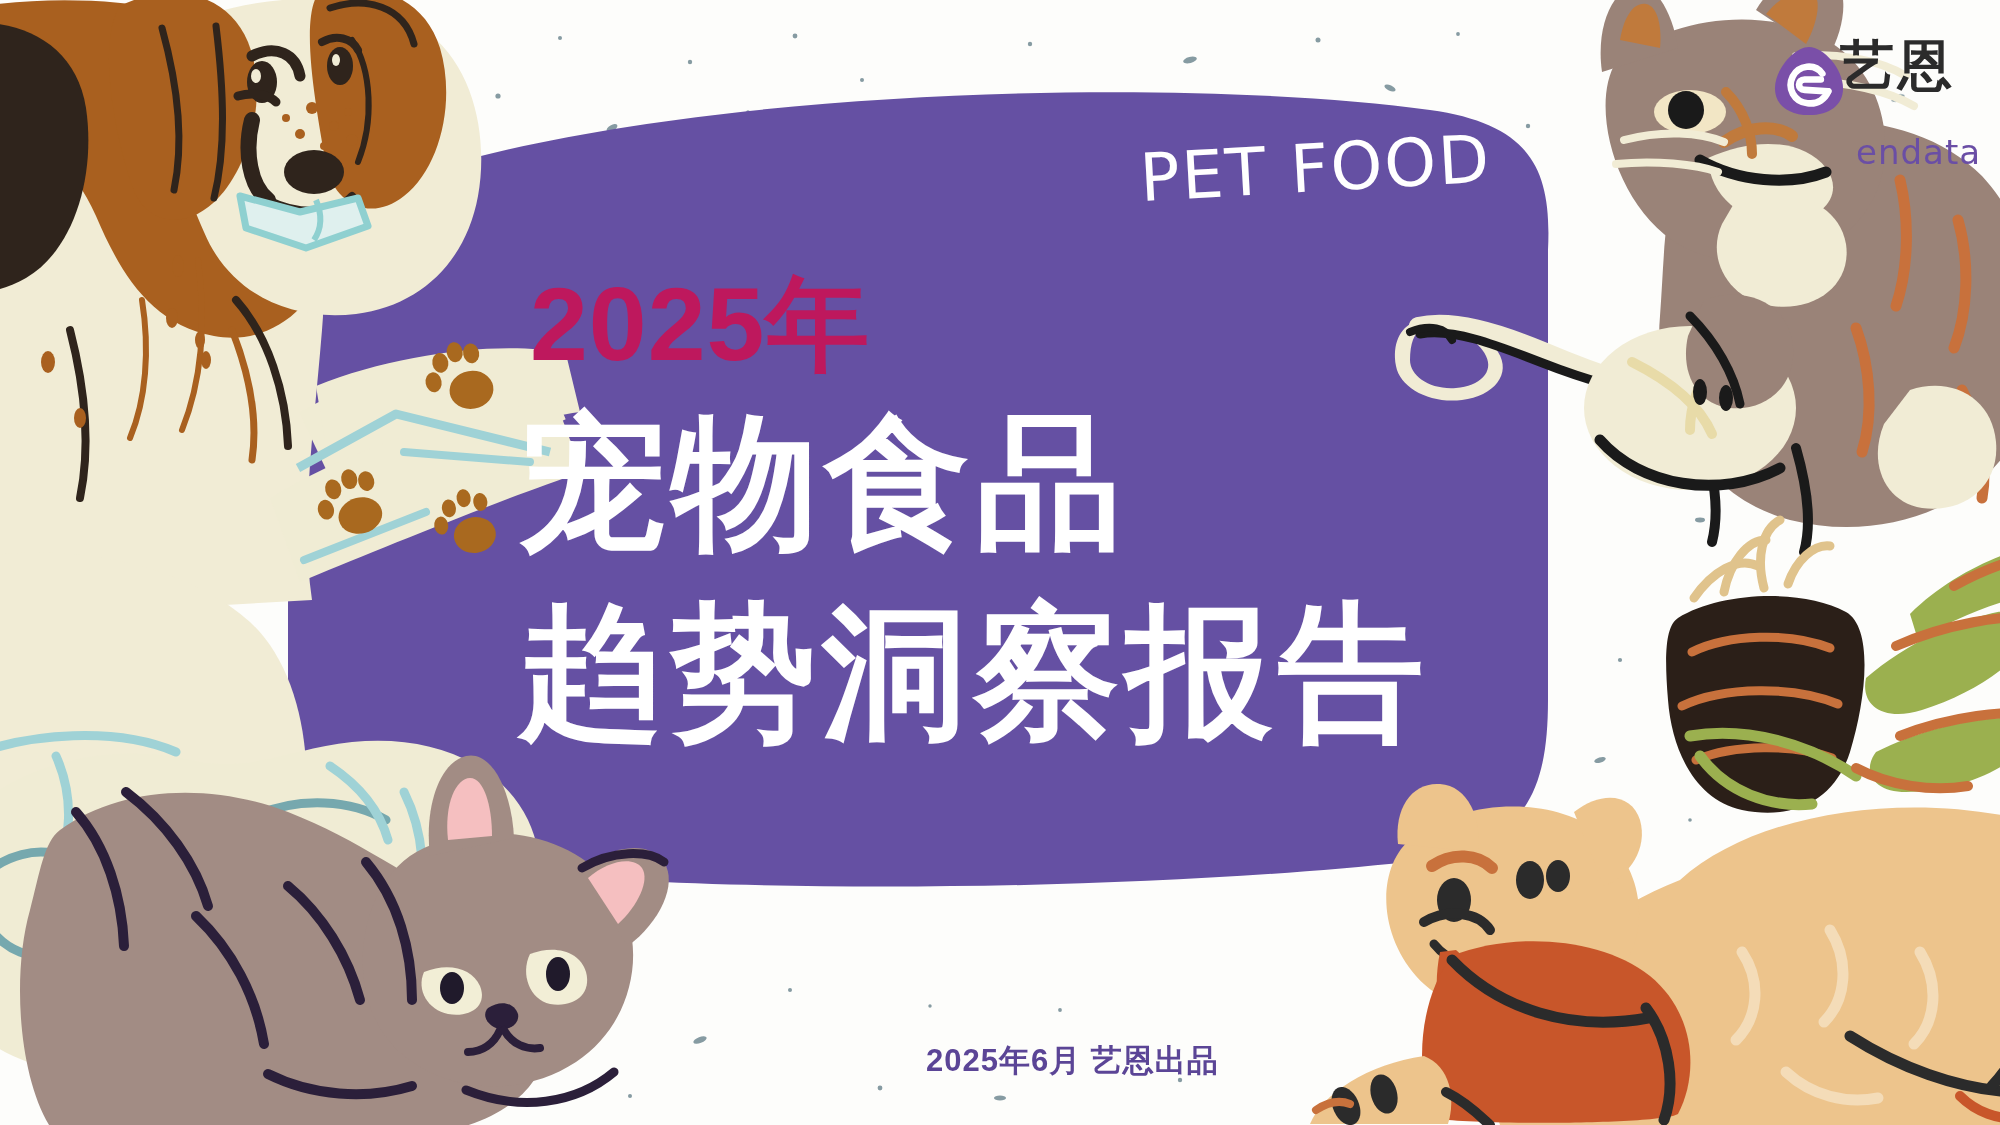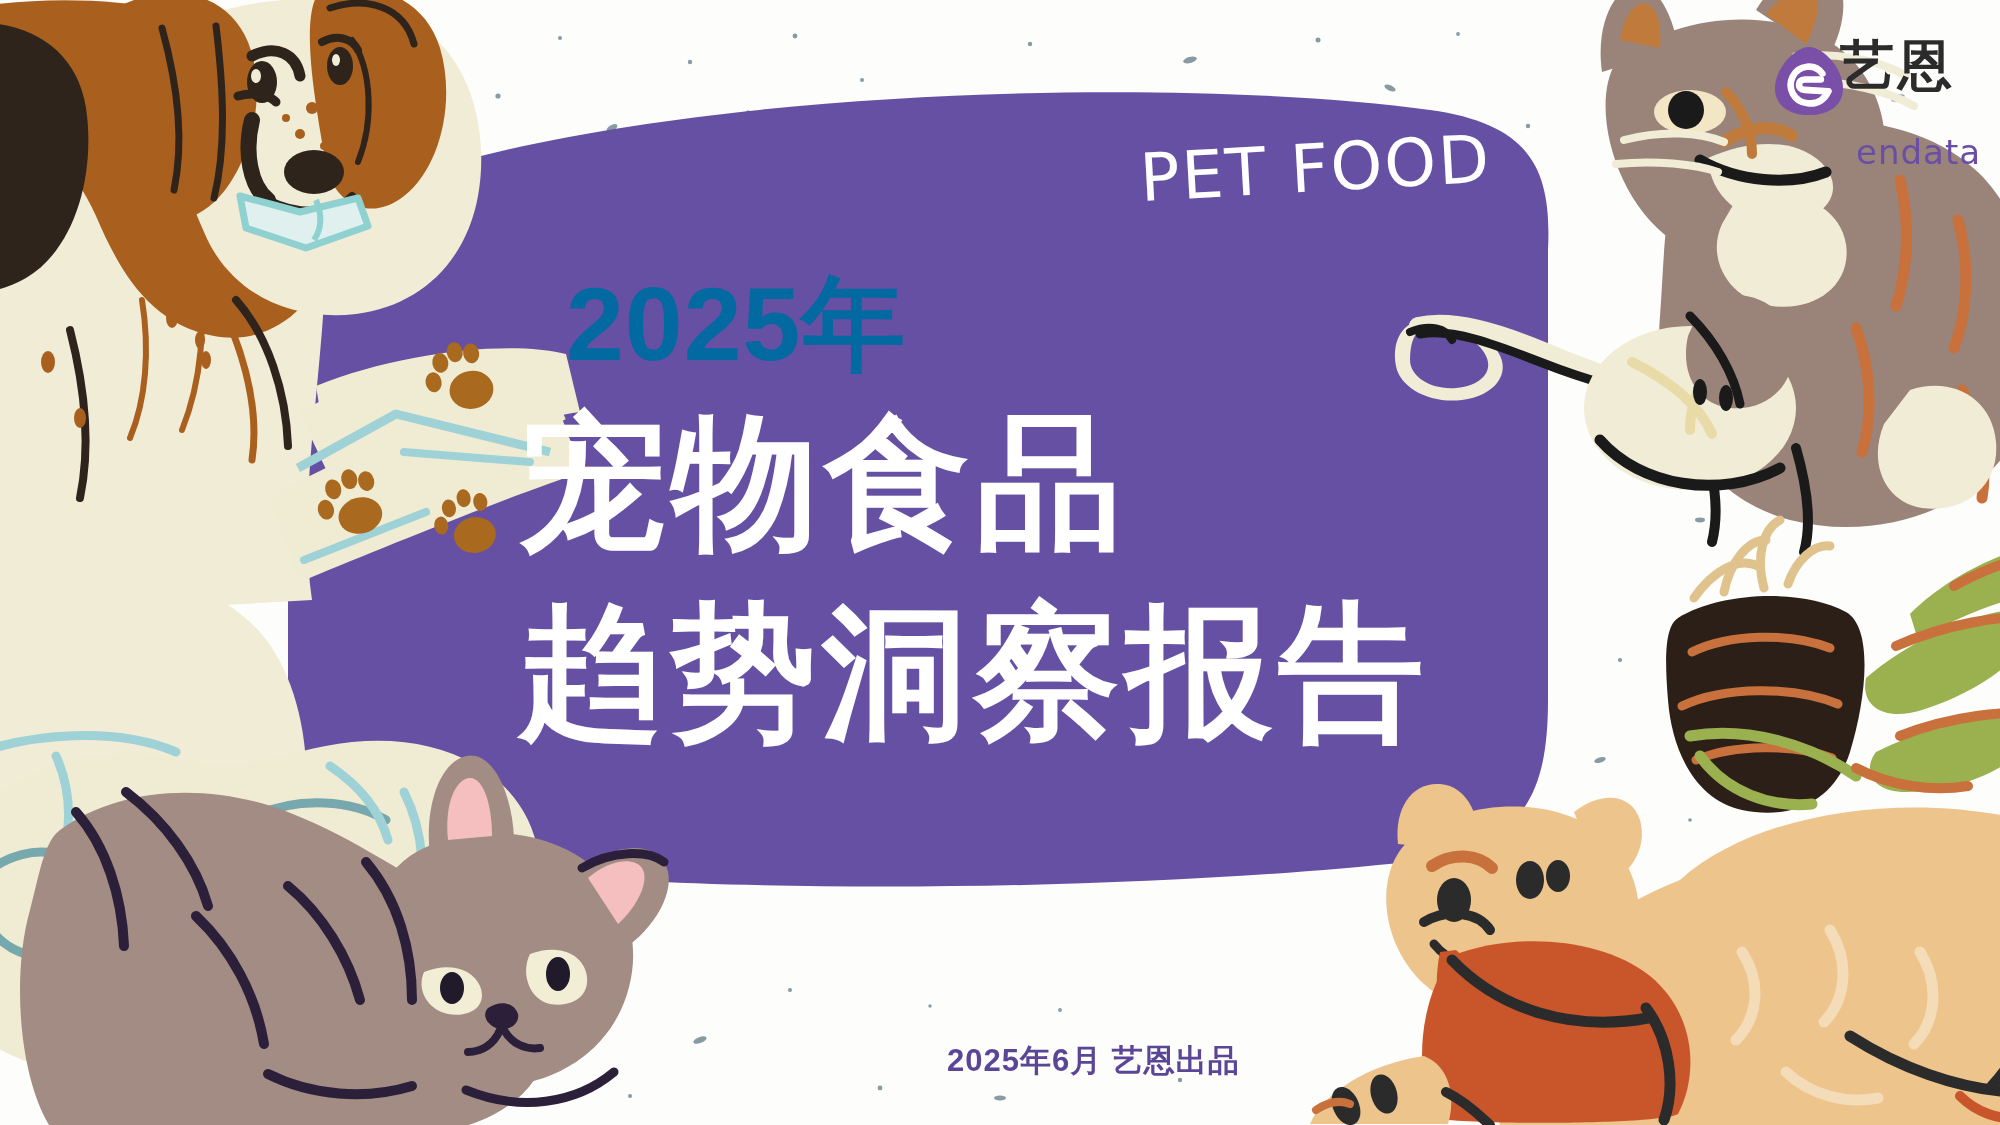--- a/index.html
+++ b/index.html
@@ -15,35 +15,35 @@
 
   
   .kicker{
     position:absolute;left:1140px;top:140px;
     font-size:66px;letter-spacing:2px;color:#ffffff;
     font-weight:400;transform:rotate(-3.2deg);transform-origin:left center;
     white-space:nowrap;font-family:"DejaVu Sans",sans-serif;
   }
   .year{
     position:absolute;left:530px;top:272px;
-    font-size:104px;font-weight:700;color:#0369a1;
-    letter-spacing:1px;white-space:nowrap;line-height:1;margin-left:36px;
+    font-size:104px;font-weight:700;color:#be185d;
+    letter-spacing:1px;white-space:nowrap;line-height:1;
   }
   .line1{
     position:absolute;left:520px;top:410px;
     font-size:146px;font-weight:700;color:#ffffff;
     letter-spacing:6px;white-space:nowrap;line-height:1;
   }
   .line2{
     position:absolute;left:518px;top:600px;
     font-size:146px;font-weight:700;color:#ffffff;
     letter-spacing:6px;white-space:nowrap;line-height:1;
   }
   .footer{
-    position:absolute;left:947px;top:1040px;
+    position:absolute;left:926px;top:1040px;
     font-size:31px;font-weight:700;color:#5b4596;
     letter-spacing:1px;white-space:nowrap;
   }
 
   
   .logo{position:absolute;left:1772px;top:42px;width:212px;height:82px;}
   .logo-mark{position:absolute;left:0;top:2px;width:74px;height:74px;}
   .logo-cn{
     position:absolute;left:68px;top:-4px;
     font-size:54px;font-weight:700;color:#2b2b2b;letter-spacing:4px;

